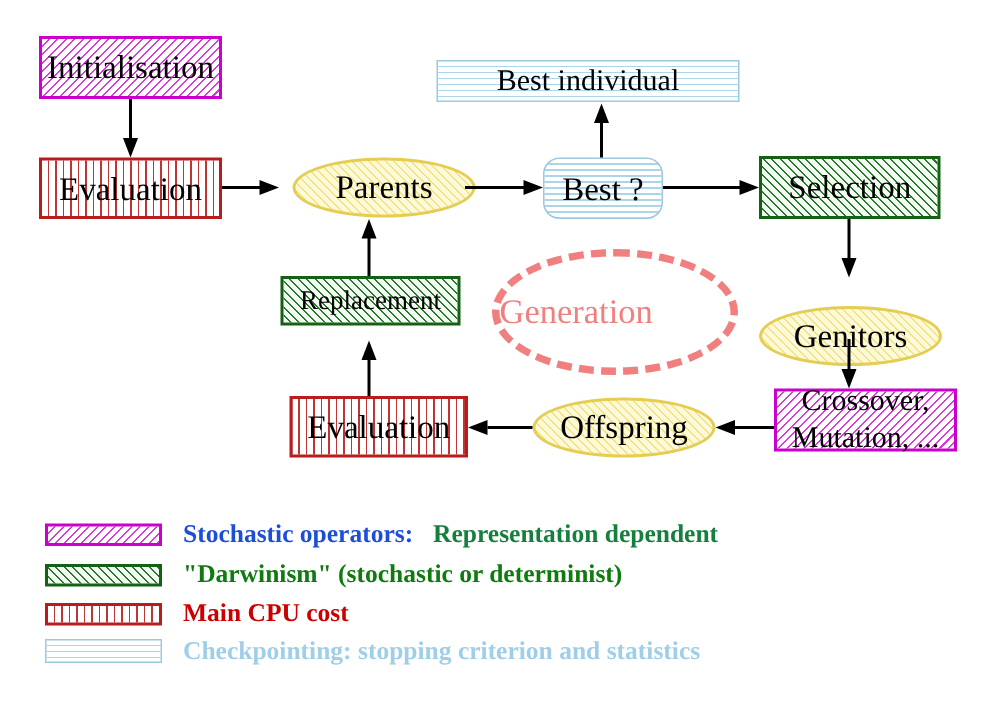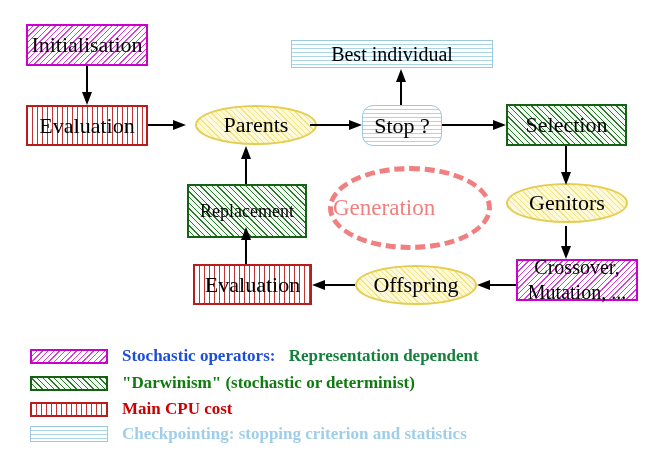--- a/index.html
+++ b/index.html
@@ -73,45 +73,45 @@
 
   <div class="node stripes-red fs-big" style="left:26px;top:105px;width:122px;height:41px;">
     <span>Evaluation</span>
   </div>
 
   <div class="node stripes-cyan fs-med" style="left:291px;top:40px;width:202px;height:28px;">
     <span>Best individual</span>
   </div>
 
   <div class="node stripes-cyan rounded fs-big" style="left:362px;top:105px;width:80px;height:41px;">
-    <span>Stop ?</span>
+    <span>Best ?</span>
   </div>
 
   <div class="node hatch-green fs-big" style="left:506px;top:104px;width:121px;height:42px;">
     <span>Selection</span>
   </div>
 
-  <div class="node hatch-green fs-small" style="left:187px;top:184px;width:120px;height:54px;">
+  <div class="node hatch-green fs-small" style="left:187px;top:184px;width:120px;height:33px;">
     <span>Replacement</span>
   </div>
 
   <div class="node stripes-red fs-big" style="left:193px;top:264px;width:119px;height:41px;">
     <span>Evaluation</span>
   </div>
 
   <div class="node hatch-magenta fs-tiny" style="left:516px;top:259px;width:122px;height:42px;flex-direction:column;">
     <span>Crossover,</span>
     <span>Mutation, ...</span>
   </div>
 
   <div class="node ellipse-yellow fs-big" style="left:195px;top:105px;width:122px;height:40px;">
     <span>Parents</span>
   </div>
 
-  <div class="node ellipse-yellow fs-big" style="left:506px;top:183px;width:122px;height:40px;justify-content:center;">
+  <div class="node ellipse-yellow fs-big" style="left:506px;top:204px;width:122px;height:40px;justify-content:center;">
     <span>Genitors</span>
   </div>
 
   <div class="node ellipse-yellow fs-big" style="left:355px;top:265px;width:122px;height:40px;">
     <span>Offspring</span>
   </div>
 
   <div class="gen-ellipse" style="left:328px;top:166px;width:164px;height:84px;">
     <span>Generation</span>
   </div>

